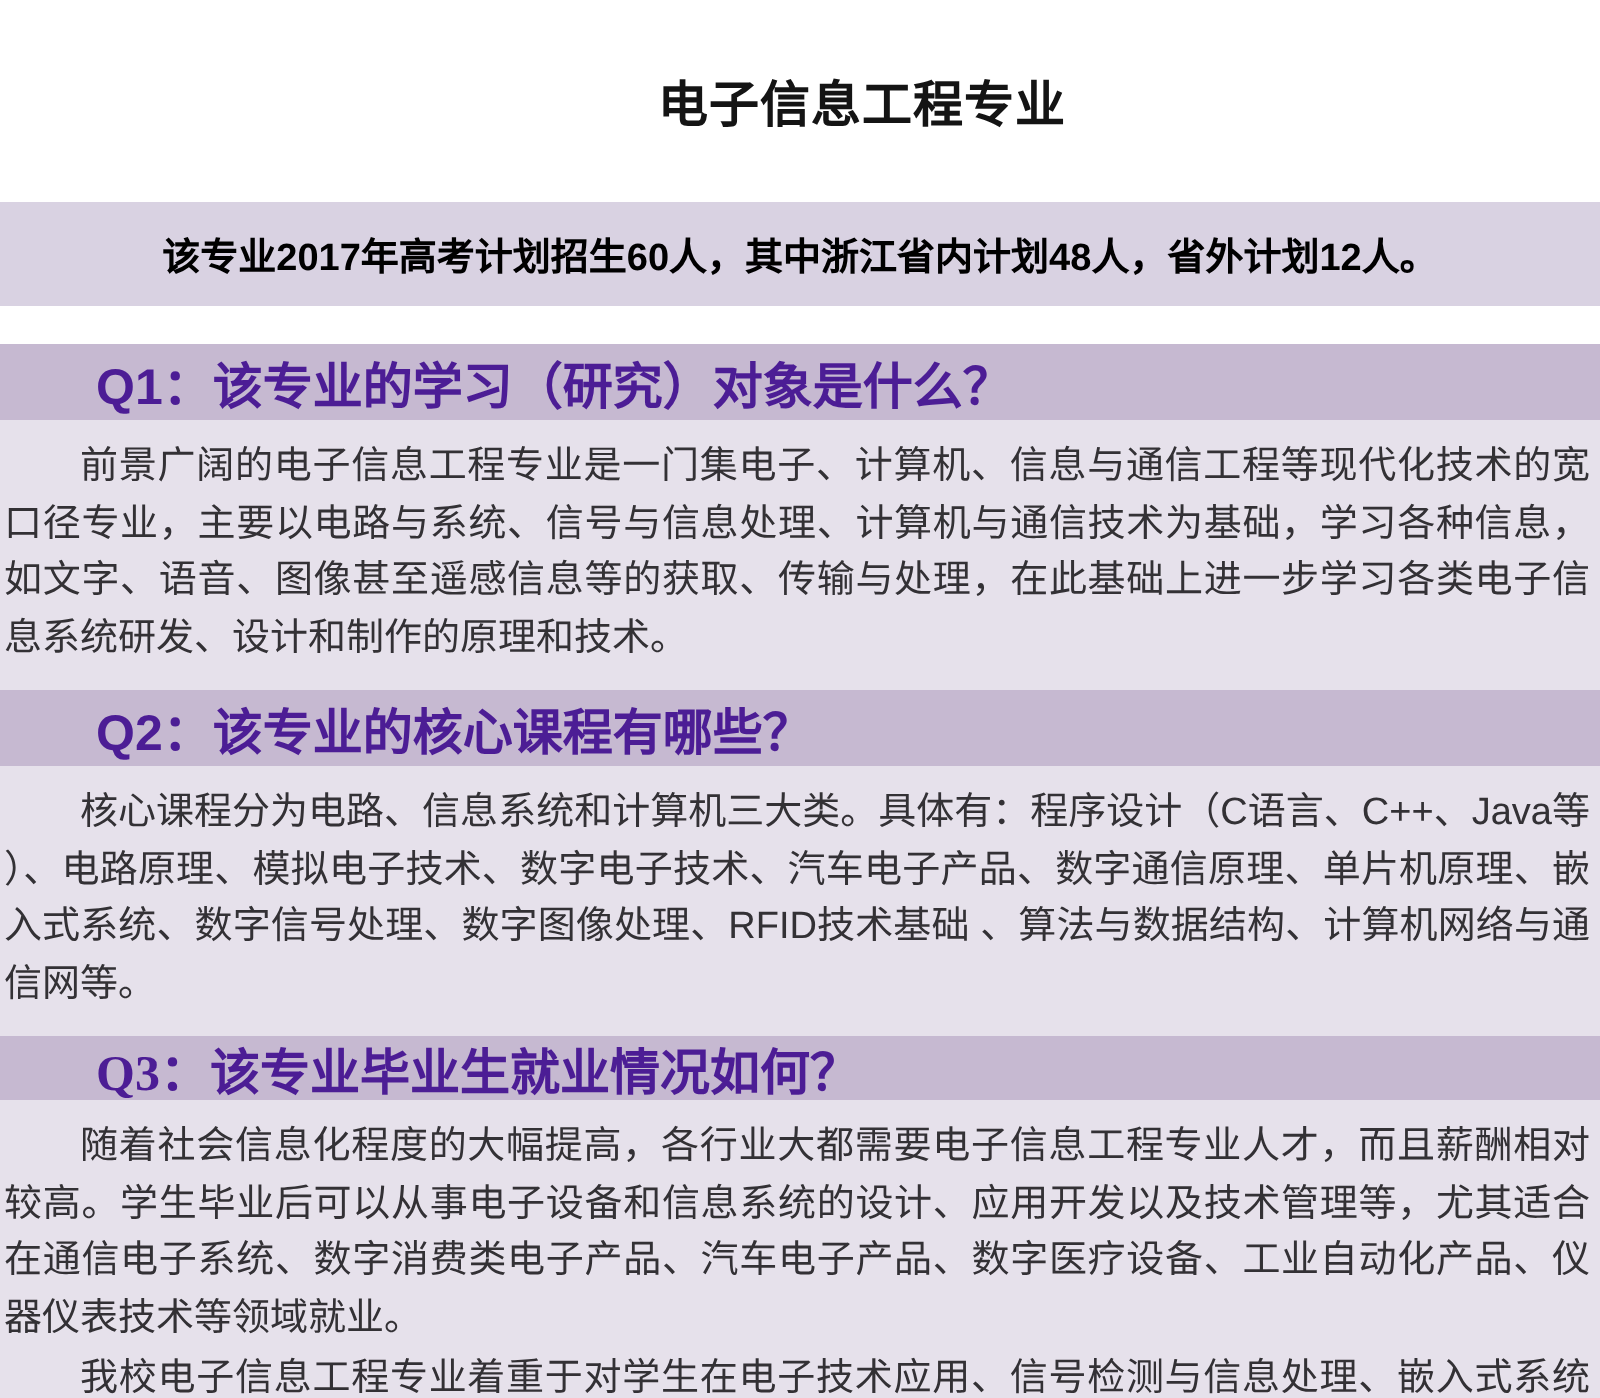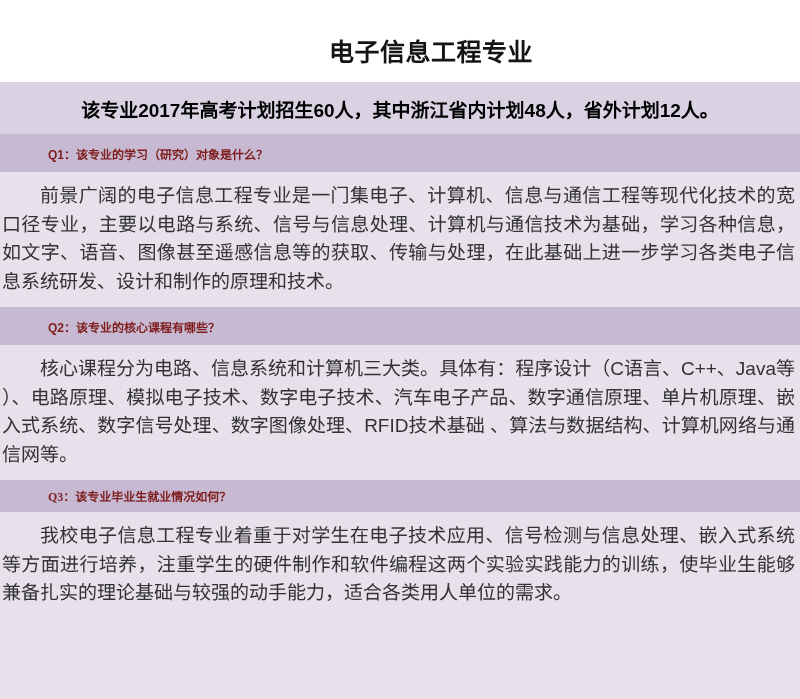--- a/index.html
+++ b/index.html
@@ -4,21 +4,21 @@
 <style>
   html, body { margin: 0; padding: 0; }
   body {
     width: 800px;
     height: 699px;
     overflow: hidden;
     background: #ffffff;
     font-family: "Liberation Sans", "DejaVu Sans", sans-serif;
     color: #2d2b2e;
   }
-  .doc { width: 800px; height: 699px; display: flex; flex-direction: column; }
+  .doc { width: 800px; height: 699px; display: flex; flex-direction: column; gap: 19px; }
 
   
   .header {
     height: 82px;
     flex: 0 0 82px;
     background: #ffffff;
     display: flex;
     align-items: flex-end;
     justify-content: center;
   }
@@ -56,23 +56,23 @@
   .q-band {
     height: 38px;
     background: #c6b9d1;
     display: flex;
     align-items: center;
     padding-left: 48px;
     box-sizing: border-box;
   }
   .q-band.q3 { height: 32px; font-family: Liberation Serif, serif; }
   .q-text {
-    font-size: 12px;
+    font-size: 25px;
     font-weight: 700;
-    color: #7f1d1d;
+    color: #4c1d95;
     white-space: nowrap;
   }
   .answer {
     padding: 8px 3px 9px 0;
     font-size: 19px;
     line-height: 1.5;
     color: #333135;
   }
   .answer p {
     margin: 2px;
@@ -108,17 +108,18 @@
       <span class="q-text">Q2：该专业的核心课程有哪些？</span>
     </div>
     <div class="answer">
       <p>核心课程分为电路、信息系统和计算机三大类。具体有：程序设计（C语言、C++、Java等）、电路原理、模拟电子技术、数字电子技术、汽车电子产品、数字通信原理、单片机原理、嵌入式系统、数字信号处理、数字图像处理、RFID技术基础 、算法与数据结构、计算机网络与通信网等。</p>
     </div>
 
     <div class="q-band q3">
       <span class="q-text">Q3：该专业毕业生就业情况如何？</span>
     </div>
     <div class="answer">
+      <p>随着社会信息化程度的大幅提高，各行业大都需要电子信息工程专业人才，而且薪酬相对较高。学生毕业后可以从事电子设备和信息系统的设计、应用开发以及技术管理等，尤其适合在通信电子系统、数字消费类电子产品、汽车电子产品、数字医疗设备、工业自动化产品、仪器仪表技术等领域就业。</p>
       <p>我校电子信息工程专业着重于对学生在电子技术应用、信号检测与信息处理、嵌入式系统等方面进行培养，注重学生的硬件制作和软件编程这两个实验实践能力的训练，使毕业生能够兼备扎实的理论基础与较强的动手能力，适合各类用人单位的需求。</p>
     </div>
 
   </div>
 </div>
 
 </body></html>

